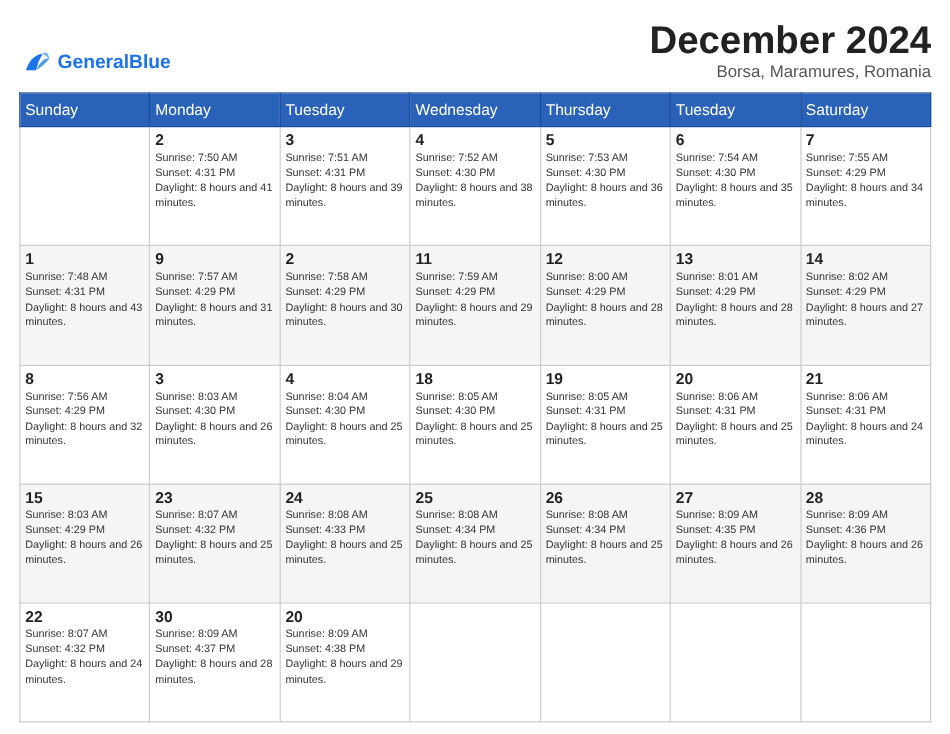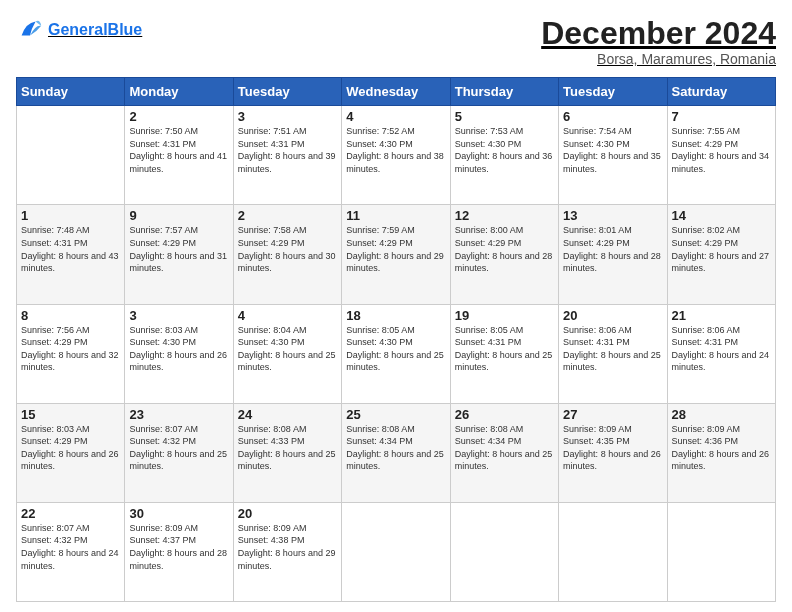--- a/index.html
+++ b/index.html
@@ -13,23 +13,22 @@
     .page {
       width: 792px;
       height: 612px;
       padding: 16px 16px 10px 16px;
       display: flex;
       flex-direction: column;
     }
     .header {
       display: flex;
       justify-content: space-between;
-      align-items: flex-start;
+      align-items: flex-end;
       margin-bottom: 10px;
-      text-decoration: underline;
     }
     .logo {
       display: flex;
       align-items: center;
       gap: 4px;
     }
     .logo-bird {
       width: 28px;
       height: 28px;
     }
@@ -48,21 +47,21 @@
     }
     .calendar-table {
       width: 100%;
       border-collapse: collapse;
       flex: 1;
     }
     .calendar-table th {
       background: #2962b8;
       color: #fff;
       font-size: 13px;
-      font-weight: bold;
+      font-weight: normal;
       padding: 6px 4px;
       text-align: left;
       border: 1px solid #1a4a99;
     }
     .calendar-table td {
       vertical-align: top;
       border: 1px solid #ccc;
       padding: 3px 4px;
       font-size: 9.5px;
       color: #333;

